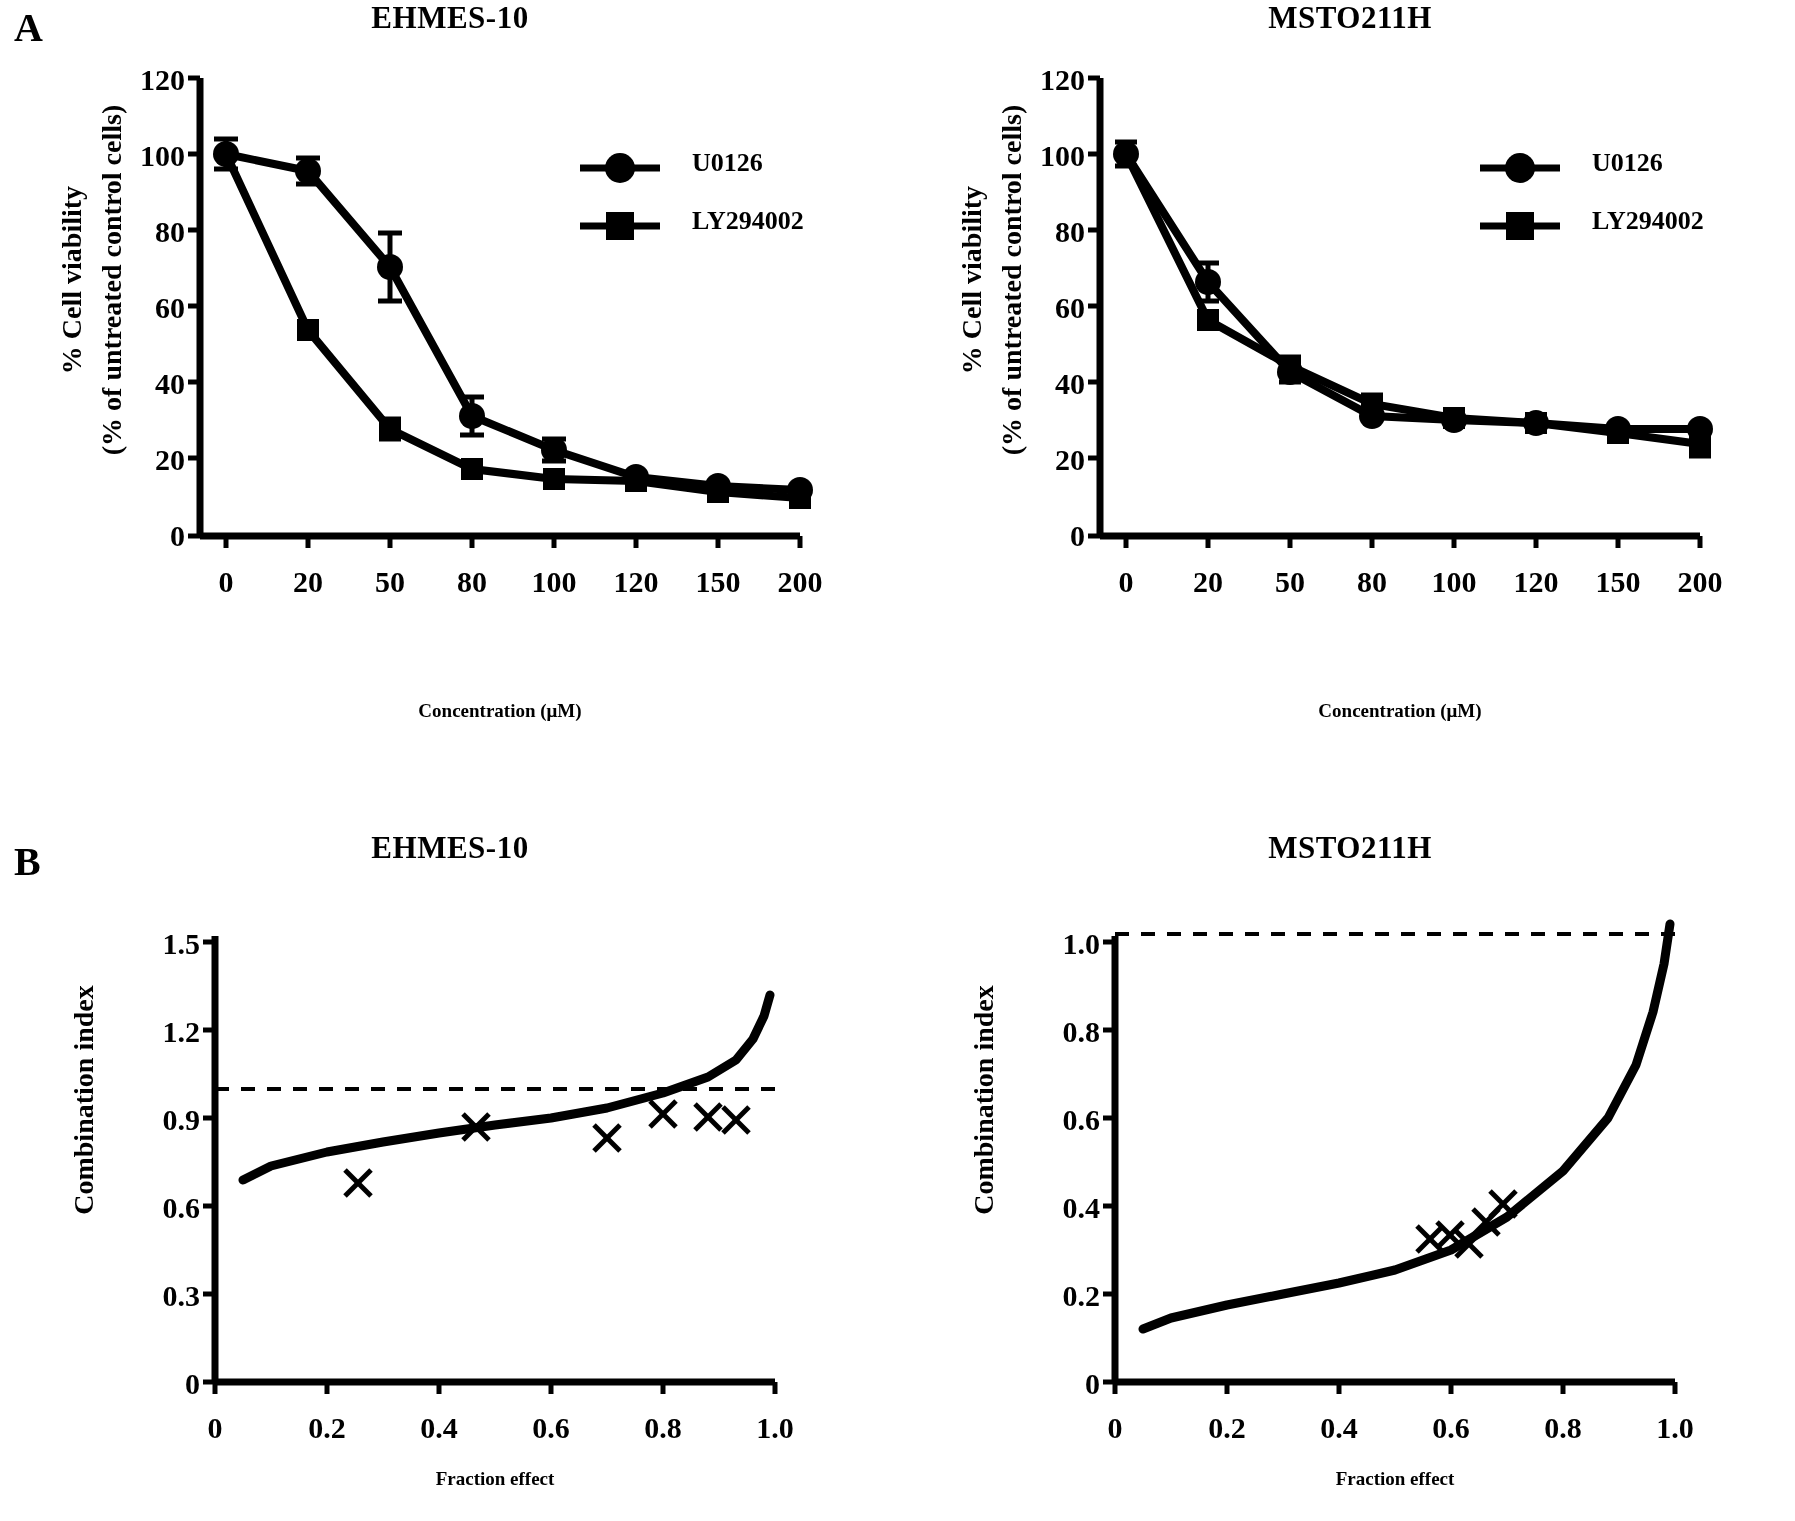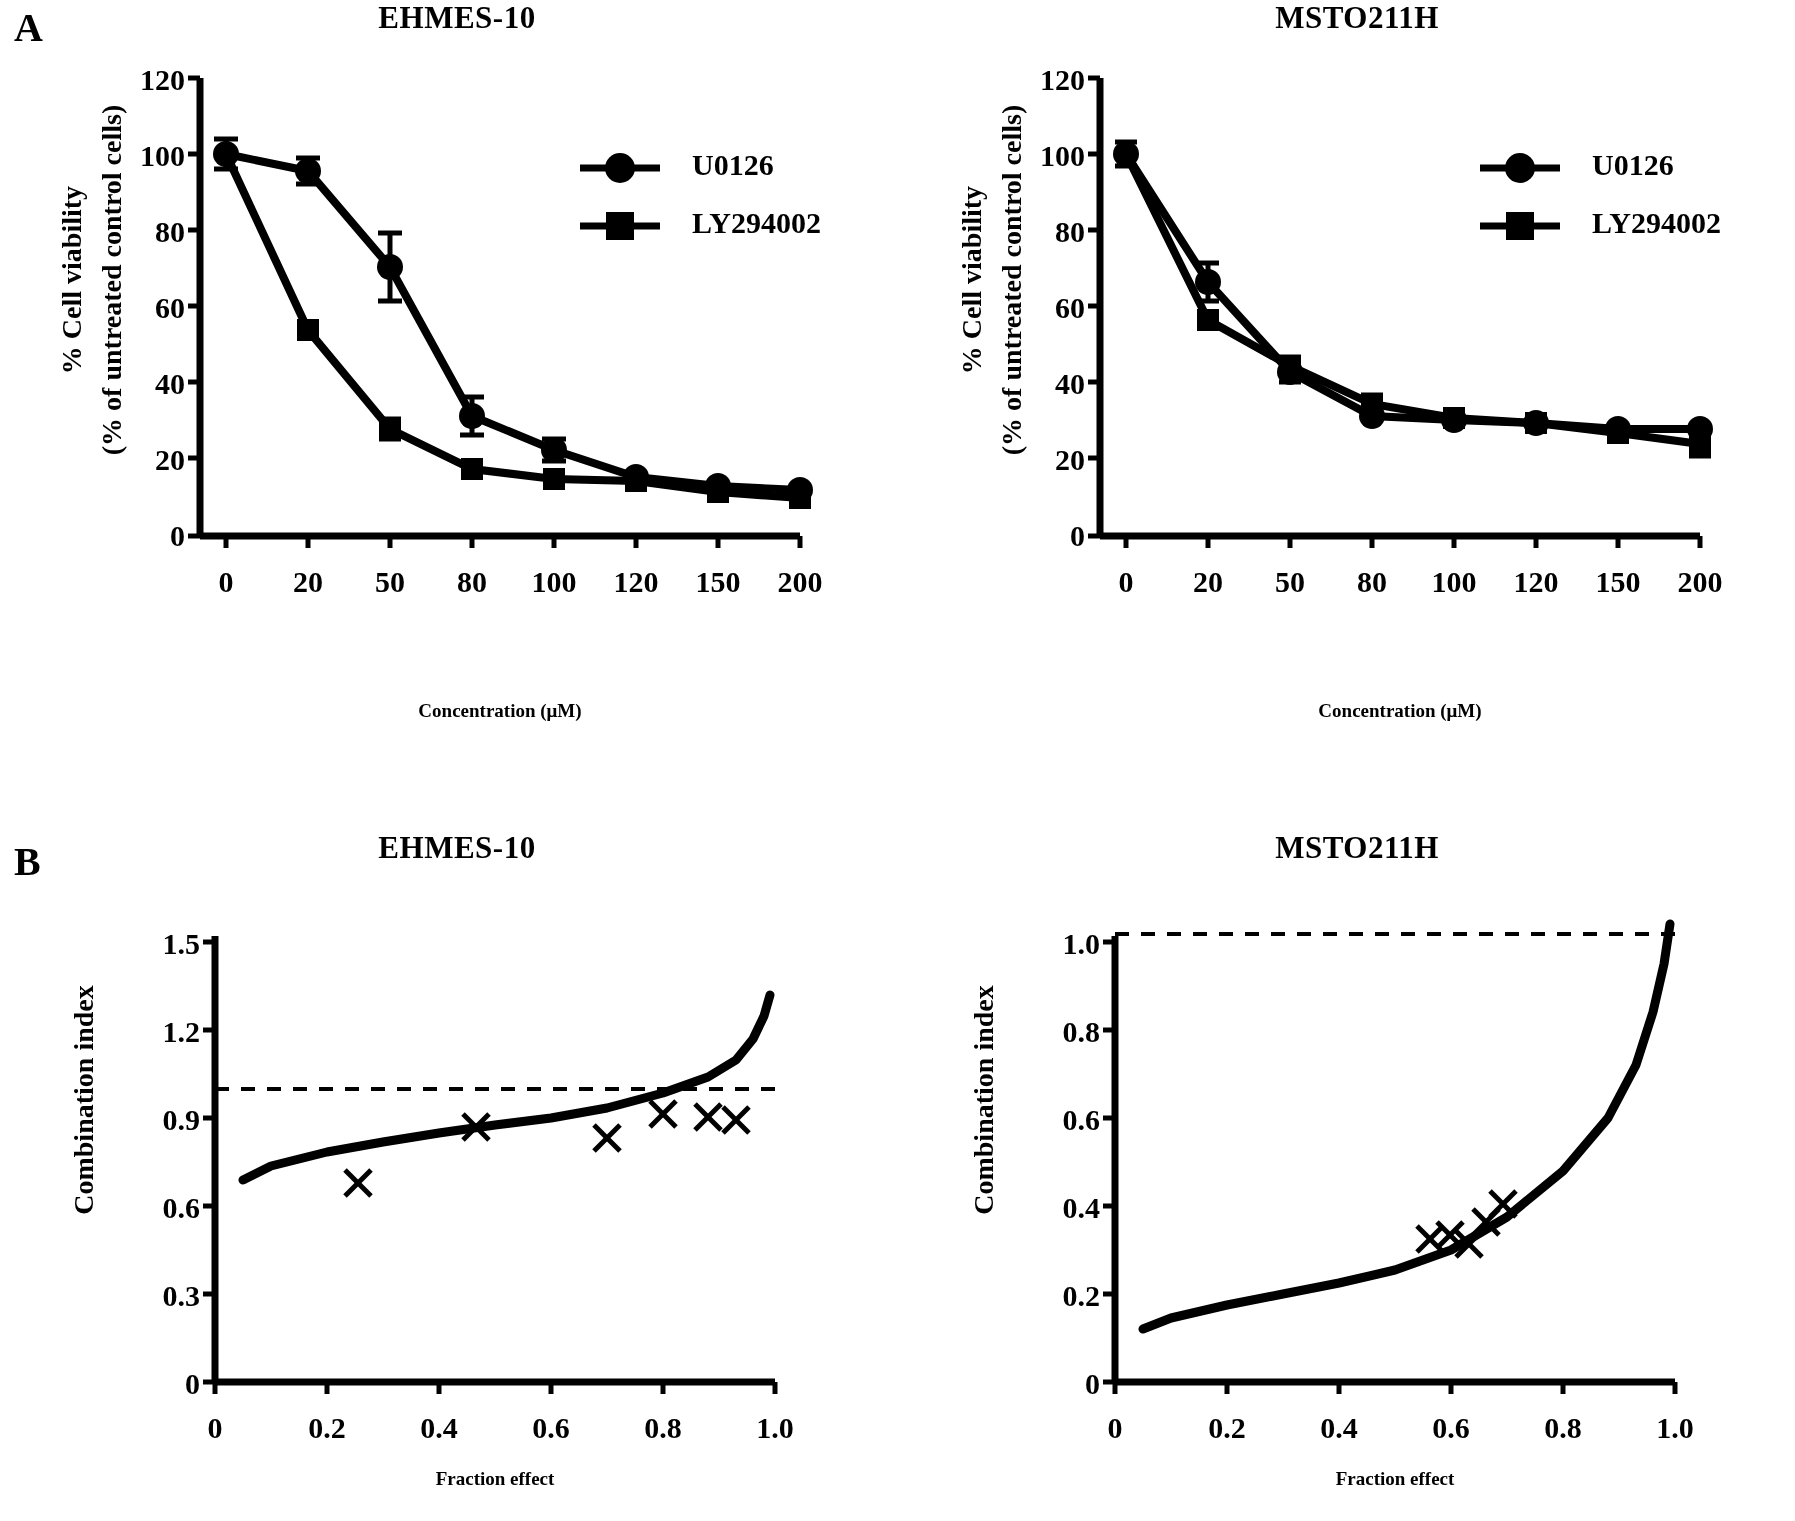--- a/index.html
+++ b/index.html
@@ -30,21 +30,21 @@
   .chart-block {
     position: absolute;
   }
   .chart-title {
     position: absolute;
     width: 100%;
     text-align: center;
     font-weight: bold;
     font-size: 31px;
     top: 0;
-    left: 7px;
+    left: 0;
     letter-spacing: 0.5px;
   }
   .plot-svg {
     position: absolute;
     top: 0;
     left: 0;
   }
   .axis-title-x {
     position: absolute;
     width: 100%;
@@ -56,21 +56,21 @@
     position: absolute;
     font-weight: bold;
     font-size: 28px;
     transform-origin: 0 0;
     white-space: nowrap;
     text-align: center;
   }
   .legend-label {
     font-family: "Liberation Serif", serif;
     font-weight: bold;
-    font-size: 30px;
+    font-size: 26px;
   }
   text.tick {
     font-family: "Liberation Serif", serif;
     font-weight: bold;
     font-size: 30px;
     fill: #000;
   }
 </style>
 </head>
 <body>

